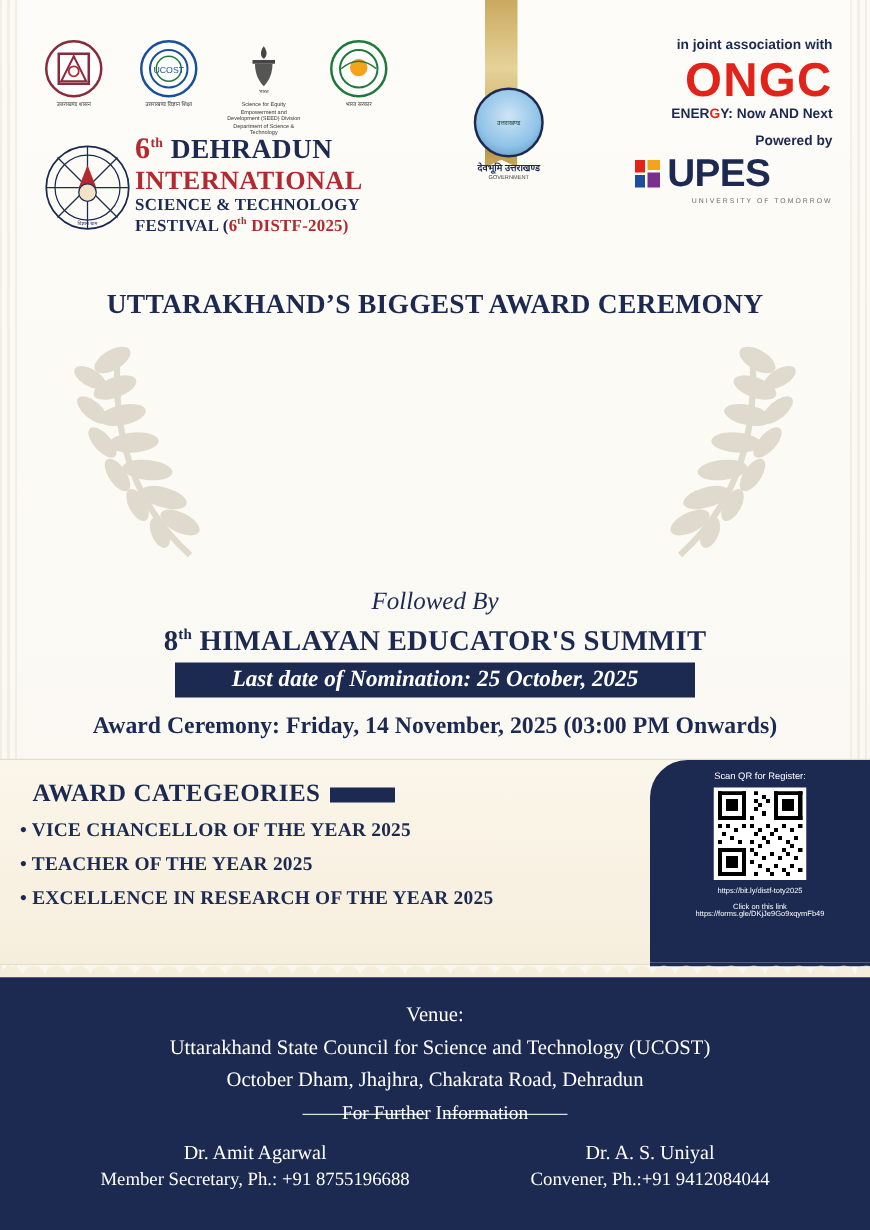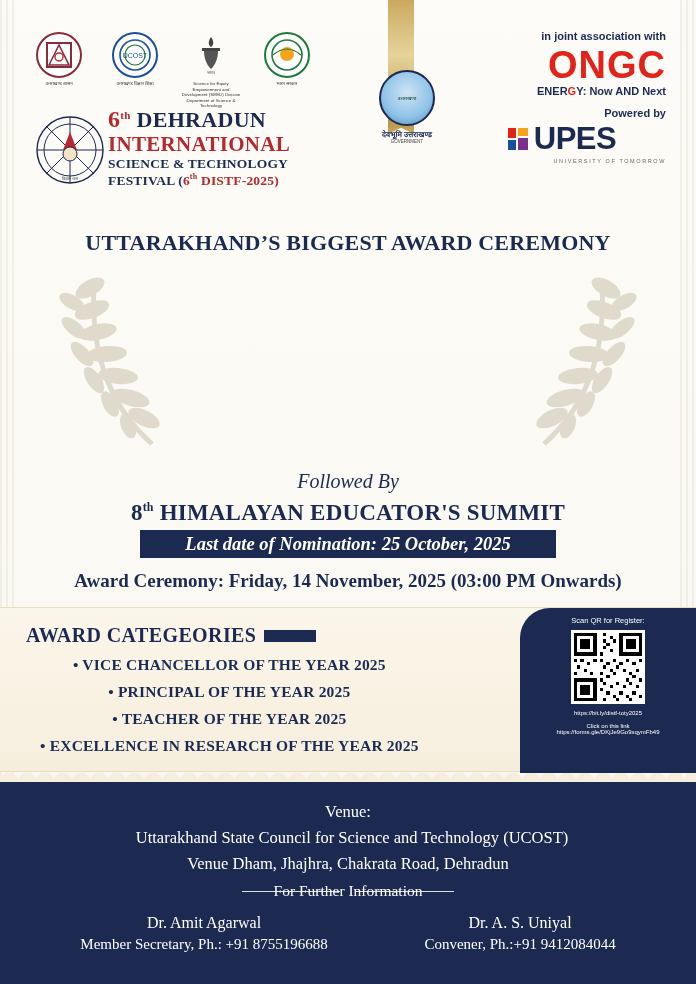--- a/index.html
+++ b/index.html
@@ -126,21 +126,21 @@
 
   
   .cat-band {
     position:absolute; top: 607px; left: 0; right: 0; height: 165px;
     background: linear-gradient(180deg,#fbf6ea 0%, #f6eedd 100%);
     border-top: 1px solid #e7ddc5; border-bottom: 1px solid #e7ddc5;
   }
   .cat-title-wrap { position:absolute; left: 26px; top: 16px; display:flex; align-items:center; }
   .cat-title { font-size: 20px; font-weight: bold; color:#1c2a52; letter-spacing:.4px; }
   .cat-title-line { height: 12px; width: 52px; background:#1c2a52; margin-left: 8px; }
-  .cat-list { position:absolute; left: 40px; top: 48px; text-align: center; }
+  .cat-list { position:absolute; left: 16px; top: 48px; }
   .cat-list li { list-style: none; font-size: 15.5px; font-weight: bold; color:#1c2a52; margin-bottom: 9px; letter-spacing:.2px; }
   .cat-list li:before { content:"• "; }
 
   .qr-panel {
     position:absolute; right: 0; top: 0; width: 176px; height: 165px;
     background: #1c2a52; color: #fff;
     border-top-left-radius: 30px;
     text-align:center; padding-top: 8px;
     font-family:"Liberation Sans",sans-serif;
   }
@@ -339,21 +339,20 @@
   <div class="nom-band">Last date of  Nomination: 25 October, 2025</div>
   <div class="award-date">Award Ceremony: Friday, 14 November, 2025 (03:00 PM Onwards)</div>
 
   <div class="cat-band">
     <div class="cat-title-wrap">
       <div class="cat-title">AWARD CATEGEORIES</div>
       <div class="cat-title-line"></div>
     </div>
     <ul class="cat-list">
       <li>VICE CHANCELLOR OF THE YEAR 2025</li>
-      <li>PRINCIPAL OF THE YEAR 2025</li>
       <li>TEACHER OF THE YEAR 2025</li>
       <li>EXCELLENCE IN RESEARCH OF THE YEAR 2025</li>
     </ul>
 
     <div class="qr-panel">
       <div class="hd">Scan QR for Register:</div>
       <div class="qr-box">
         <svg class="grid" viewBox="0 0 21 21" shape-rendering="crispEdges">
           <rect width="21" height="21" fill="#fff"></rect>
           <g fill="#000">
@@ -430,21 +429,21 @@
       <div class="url1">https://bit.ly/distf-toty2025</div>
       <div class="click">Click on this link</div>
       <div class="url2">https://forms.gle/DKjJe9Go9xqymFb49</div>
     </div>
   </div>
 
   <div class="footer">
     <div class="scallop"></div>
     <div class="venue-lbl">Venue:</div>
     <div class="venue1">Uttarakhand State Council for Science and Technology (UCOST)</div>
-    <div class="venue2">Venue Dham, Jhajhra, Chakrata Road, Dehradun</div>
+    <div class="venue2">October Dham, Jhajhra, Chakrata Road, Dehradun</div>
     <div class="further">
       <span class="rule-l"></span>
       <span>For Further Information</span>
       <span class="rule-r"></span>
     </div>
     <div class="contacts">
       <div class="contact">
         <div class="nm">Dr. Amit Agarwal</div>
         <div class="ph">Member Secretary, Ph.: +91 8755196688</div>
       </div>

